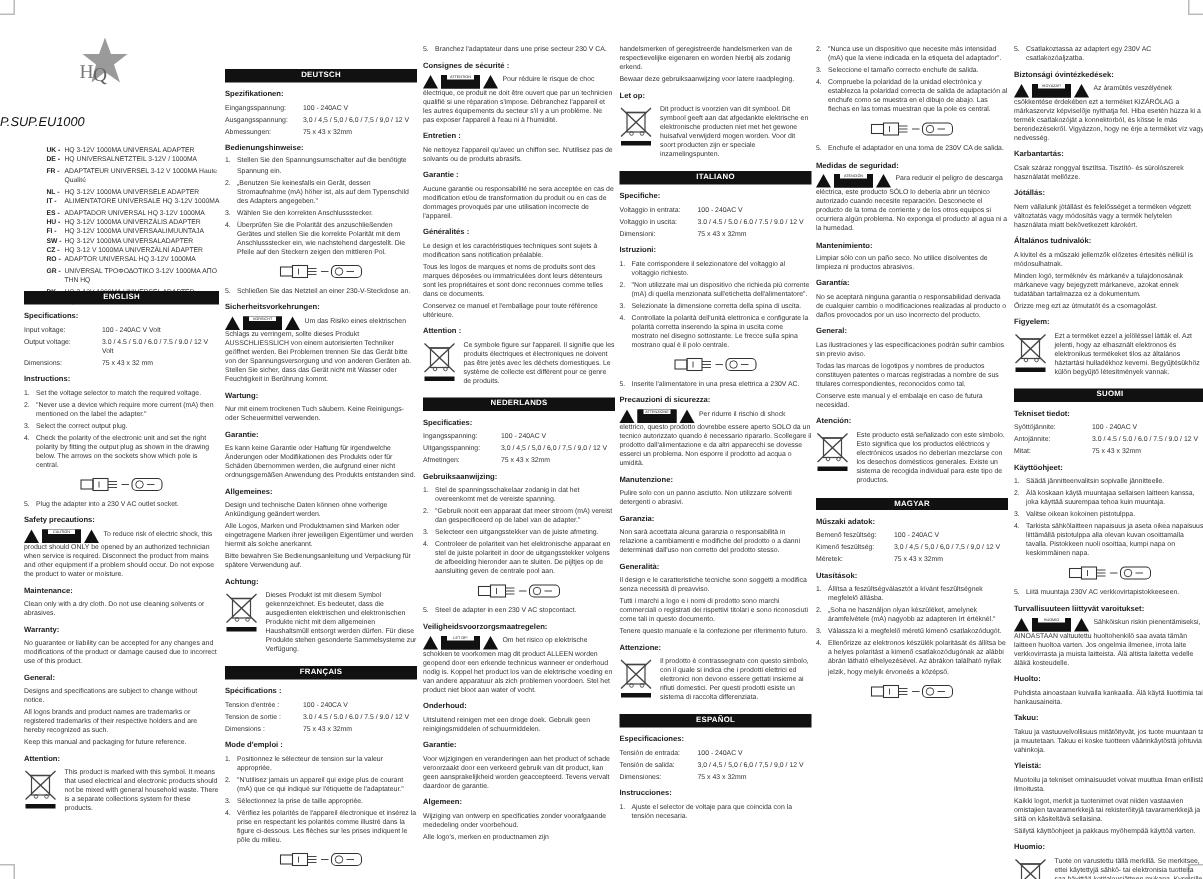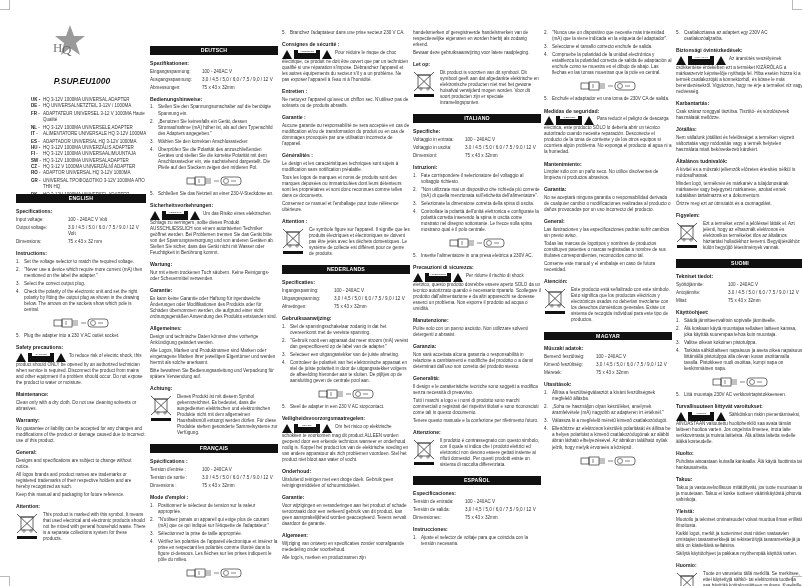--- a/index.html
+++ b/index.html
@@ -19,21 +19,21 @@
 .ol{margin:0}
 .ol .li{display:grid;grid-template-columns:8px 1fr;margin-bottom:2px}
 .plug{display:flex;justify-content:center;margin:5px 0 5px}
 .warnrow{display:flex;align-items:flex-start;gap:2px}
 .tri{width:0;height:0;border-left:5px solid transparent;border-right:5px solid transparent;border-bottom:9px solid #111;flex:0 0 auto}
 .cbox{width:26px;height:9px;border:1px solid #111;background:#111;flex:0 0 auto;position:relative}
 .cbox span{position:absolute;top:-1px;left:3px;right:3px;height:3px;background:#fff;font-size:2.5px;color:#111;text-align:center;line-height:3px}
 .bin{display:grid;grid-template-columns:24px 1fr;gap:3px;margin-top:2px}
 .binicon{width:22px;height:28px;position:relative}
 .logo{position:absolute;left:50px;top:24px;width:36px;height:34px}
-.model{position:absolute;left:17px;top:76px;width:130px;text-align:center;font-weight:bold;font-style:italic;font-size:8.5px;color:#111}
+.model{position:absolute;left:0;top:76px;width:130px;font-weight:normal;font-style:italic;font-size:8.5px;color:#111}
 .langlist{position:absolute;left:31px;top:97px;width:120px;font-size:4.5px}
 .langlist .r{display:grid;grid-template-columns:12px 1fr}
 .langlist b{color:#222}
 .crop{position:absolute;border-color:#bbb;border-style:solid;width:10px;height:10px}
 </style>
 </head>
 <body>
 
 <div class="crop" style="left:0;top:0;border-width:0 1px 1px 0"></div>
 <div class="crop" style="left:0;top:576px;border-width:1px 1px 0 0"></div>

